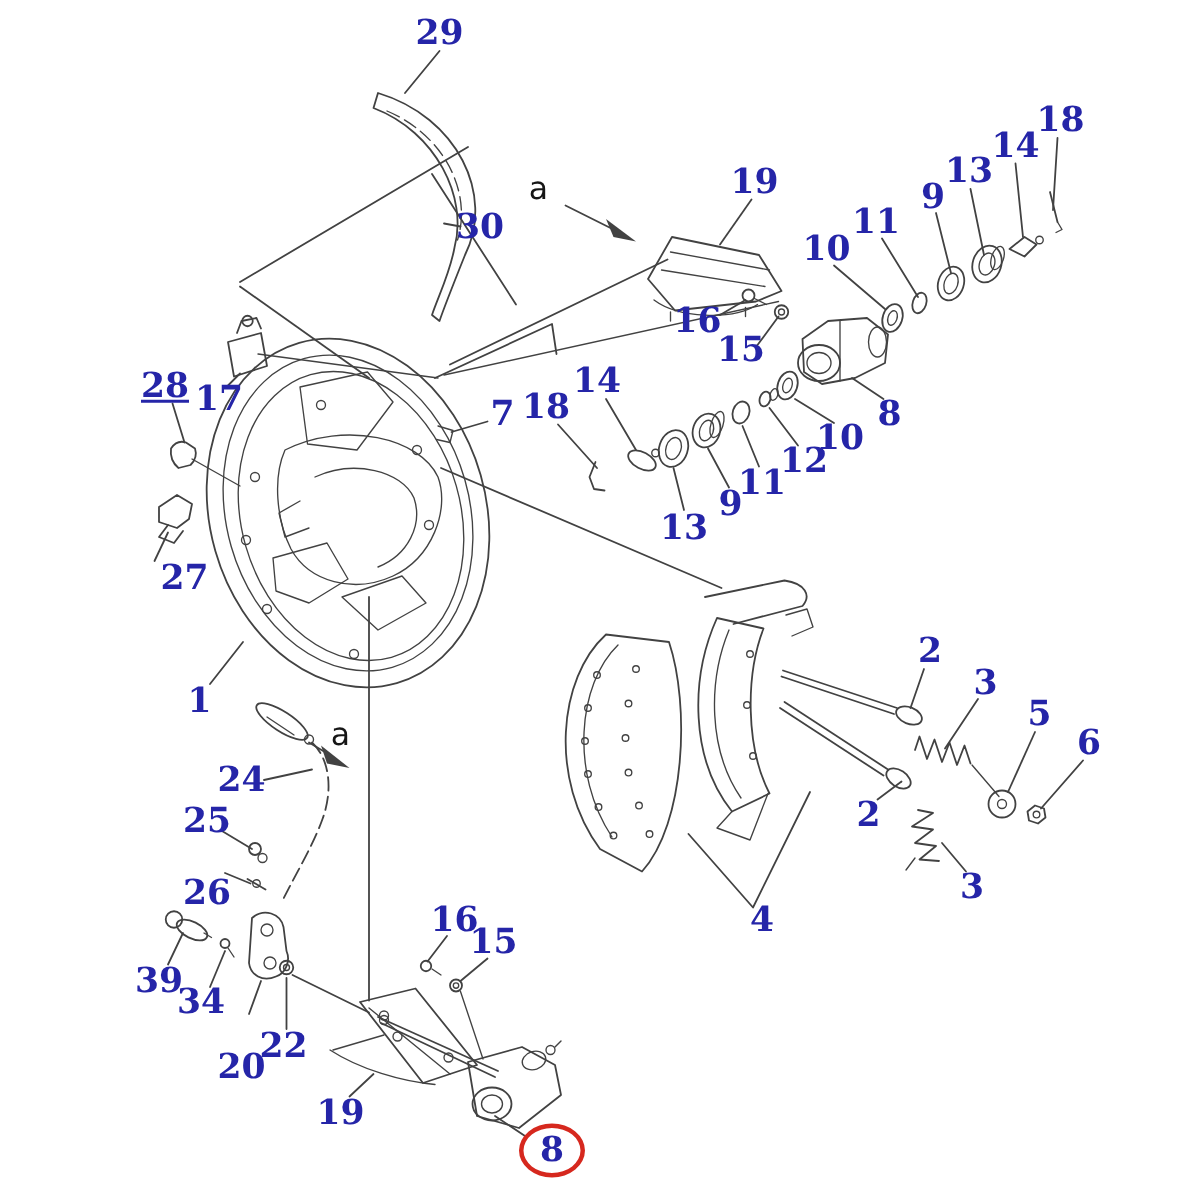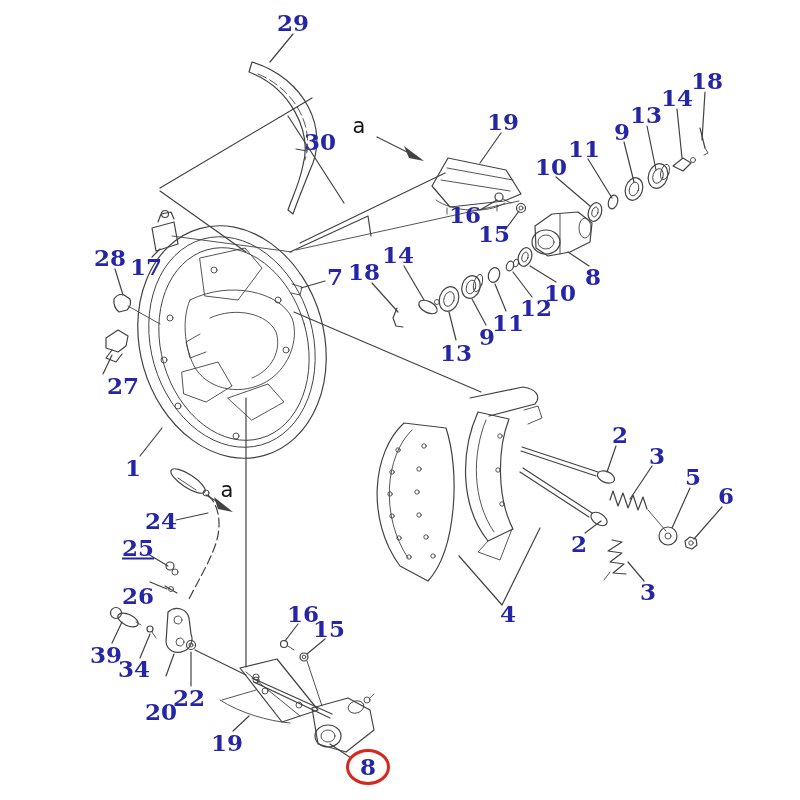--- a/index.html
+++ b/index.html
@@ -327,54 +327,54 @@
     <line x1="191" y1="686" x2="191" y2="652"></line>
     <line x1="298" y1="624" x2="285" y2="641"></line>
     <line x1="325" y1="639" x2="307" y2="654"></line>
     <line x1="233" y1="731" x2="249" y2="716"></line>
     <line x1="330" y1="744" x2="351" y2="758"></line>
   </g>
 </svg>
 
 <div id="callout-layer">
       <span class="callout number" style="left: 293px; top: 22px;">29</span>
-      <span class="callout number" style="left: 320px; top: 141px;">30</span>
+      <span class="callout number" style="left: 320px; top: 151px;">30</span>
       <span class="callout letter" style="left: 359px; top: 126px;">a</span>
       <span class="callout number" style="left: 503px; top: 121px;">19</span>
       <span class="callout number" style="left: 707px; top: 80px;">18</span>
       <span class="callout number" style="left: 677px; top: 97px;">14</span>
       <span class="callout number" style="left: 646px; top: 114px;">13</span>
       <span class="callout number" style="left: 622px; top: 131px;">9</span>
       <span class="callout number" style="left: 584px; top: 148px;">11</span>
       <span class="callout number" style="left: 551px; top: 166px;">10</span>
       <span class="callout number" style="left: 465px; top: 214px;">16</span>
       <span class="callout number" style="left: 494px; top: 233px;">15</span>
       <span class="callout number" style="left: 593px; top: 276px;">8</span>
       <span class="callout number" style="left: 364px; top: 271px;">18</span>
       <span class="callout number" style="left: 398px; top: 254px;">14</span>
       <span class="callout number" style="left: 456px; top: 352px;">13</span>
       <span class="callout number" style="left: 487px; top: 336px;">9</span>
       <span class="callout number" style="left: 508px; top: 322px;">11</span>
       <span class="callout number" style="left: 536px; top: 307px;">12</span>
       <span class="callout number" style="left: 560px; top: 292px;">10</span>
       <span class="callout number" style="left: 335px; top: 276px;">7</span>
-      <span class="callout number" style="left: 110px; top: 257px;">28</span>
+      <span class="callout number" style="left: 110px; top: 257px; text-decoration: underline;">28</span>
       <span class="callout number" style="left: 146px; top: 266px;">17</span>
       <span class="callout number" style="left: 99px; top: 385px; margin-left: 24px;">27</span>
       <span class="callout number" style="left: 133px; top: 467px;">1</span>
       <span class="callout number" style="left: 620px; top: 434px;">2</span>
       <span class="callout number" style="left: 657px; top: 455px;">3</span>
       <span class="callout number" style="left: 693px; top: 476px;">5</span>
       <span class="callout number" style="left: 726px; top: 495px;">6</span>
       <span class="callout number" style="left: 579px; top: 543px;">2</span>
       <span class="callout number" style="left: 648px; top: 591px;">3</span>
       <span class="callout number" style="left: 508px; top: 613px;">4</span>
       <span class="callout letter" style="left: 227px; top: 490px;">a</span>
       <span class="callout number" style="left: 161px; top: 520px;">24</span>
-      <span class="callout number" style="left: 138px; top: 547px; text-decoration: underline;">25</span>
+      <span class="callout number" style="left: 138px; top: 547px;">25</span>
       <span class="callout number" style="left: 138px; top: 578px; margin-top: 17px;">26</span>
       <span class="callout number" style="left: 106px; top: 654px;">39</span>
       <span class="callout number" style="left: 134px; top: 668px;">34</span>
       <span class="callout number" style="left: 161px; top: 687px; margin-top: 24px;">20</span>
       <span class="callout number" style="left: 189px; top: 697px;">22</span>
       <span class="callout number" style="left: 303px; top: 613px;">16</span>
       <span class="callout number" style="left: 329px; top: 628px;">15</span>
       <span class="callout number" style="left: 227px; top: 742px;">19</span>
       <span class="callout number circled" style="left: 368px; top: 767px;">8</span>
     </div>

